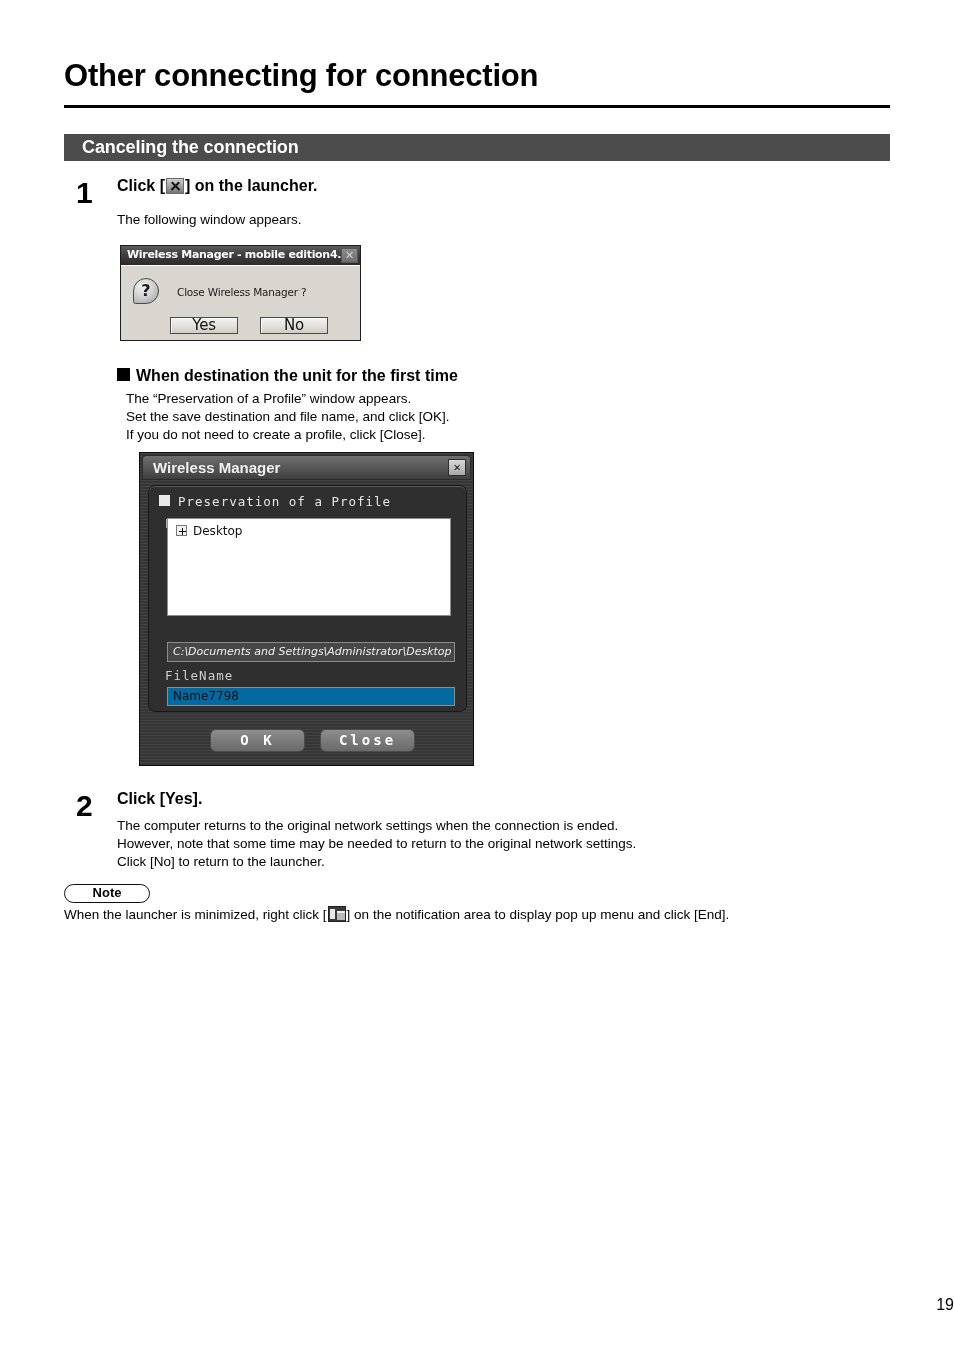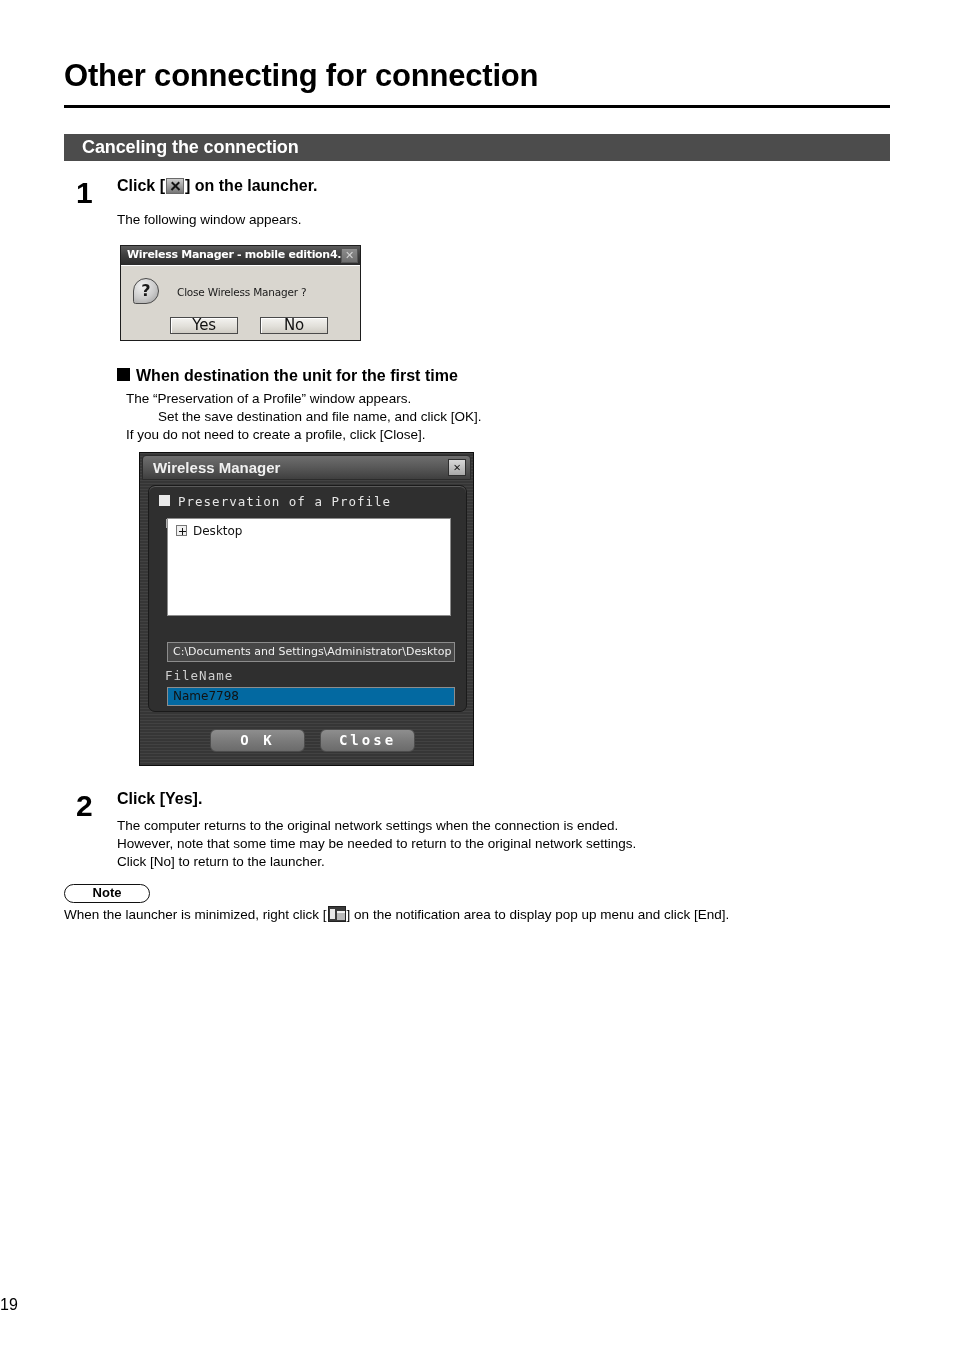--- a/index.html
+++ b/index.html
@@ -319,20 +319,21 @@
     width: 288px; height: 20px;
     background: #474747;
     border: 1px solid #8c8c8c;
     color: #f0f0f0;
     font-family: "DejaVu Sans", sans-serif;
     font-size: 11px;
     line-height: 18px;
     padding-left: 5px;
     white-space: nowrap;
     overflow: hidden;
+    font-style: italic;
   }
   .filename-label {
     position: absolute;
     left: 16px; top: 182px;
     font-size: 12.5px;
     color: #cfcfcf;
     letter-spacing: 1px;
   }
   .filename-input {
     position: absolute;
@@ -384,21 +385,21 @@
     font-size: 13.5px;
     color: #000;
     white-space: nowrap;
   }
 
   
   .page-num {
     position: absolute;
     left: 0; top: 1296px;
     width: 954px;
-    text-align: left;
+    text-align: right;
     font-size: 16px;
     color: #000;
   }
 </style>
 </head>
 <body>
 
 <div class="page">
 
   <div class="page-title">Other connecting for connection</div>
@@ -420,21 +421,21 @@
     <div class="msgbox-body">
       <div class="q-icon">?</div>
       <div class="msg-text">Close Wireless Manager ?</div>
       <div class="win-btn yes">Yes</div>
       <div class="win-btn no">No</div>
     </div>
   </div>
 
   <div class="subhead" style="left:117px; top:367px;"><span class="bullet"></span><span>When destination the unit for the first time</span></div>
   <div class="step-body" style="left:126px; top:390px;">The “Preservation of a Profile” window appears.</div>
-  <div class="step-body" style="left:126px; top:408px;margin-left:32px;">Set the save destination and file name, and click [OK].</div>
+  <div class="step-body" style="left:126px; top:408px;">Set the save destination and file name, and click [OK].</div>
   <div class="step-body" style="left:126px; top:426px;">If you do not need to create a profile, click [Close].</div>
 
   <div class="wmgr">
     <div class="wmgr-title">
       <div class="wmgr-title-text">Wireless Manager</div>
       <div class="wmgr-close">✕</div>
     </div>
 
     <div class="wmgr-panel">
       <div class="wmgr-sect"><span class="chk"></span><span>Preservation of a Profile</span></div>

